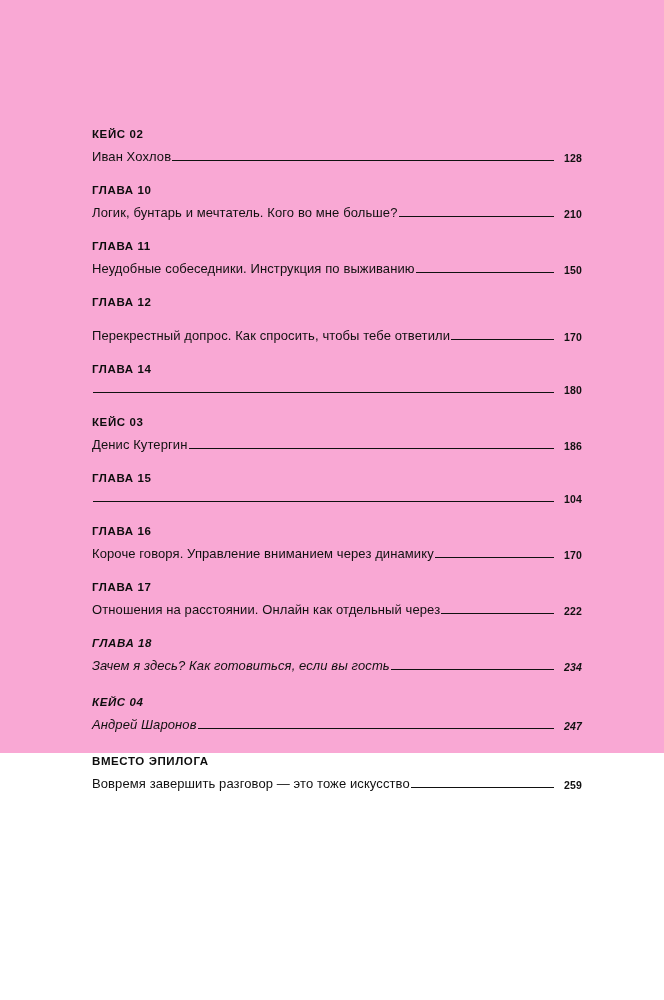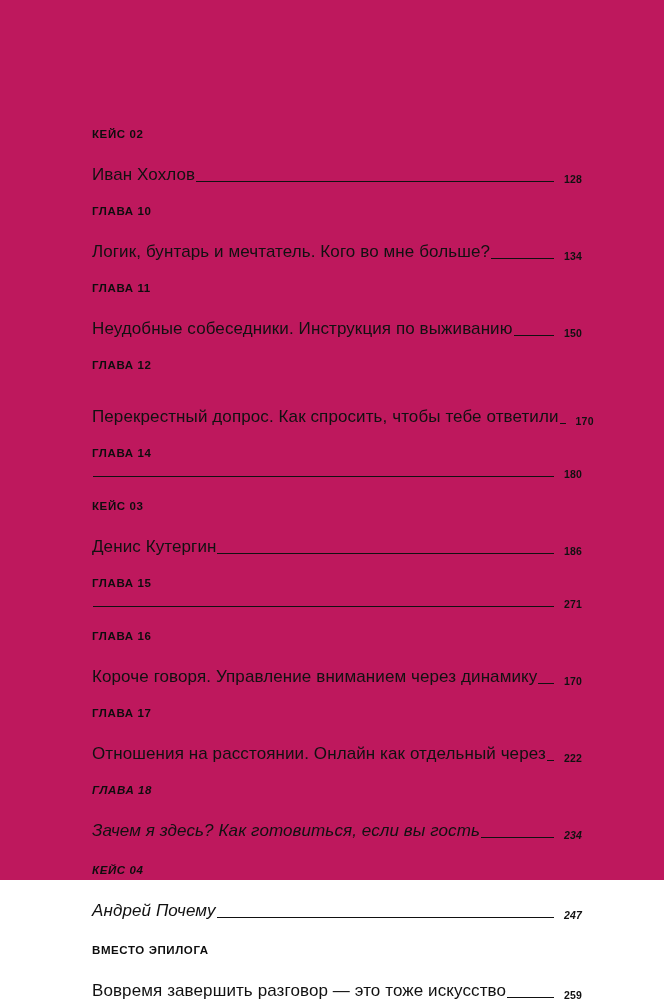--- a/index.html
+++ b/index.html
@@ -10,22 +10,22 @@
   body {
     width: 664px;
     height: 1000px;
     font-family: "Liberation Sans", sans-serif;
     color: #111111;
     overflow: hidden;
   }
   .page {
     position: relative;
     width: 664px;
-    height: 880px;
-    background: #be185d;
+    height: 753px;
+    background: #f9a8d4;
     box-sizing: border-box;
   }
   .toc {
     position: absolute;
     left: 92px;
     top: 128px;
     width: 490px;
   }
   .entry {
     margin-bottom: 20px;
@@ -37,25 +37,24 @@
     color: #0d0d0d;
     margin-bottom: 9px;
     text-transform: uppercase;
   }
   .entry-row {
     display: flex;
     align-items: flex-end;
     width: 100%;
   }
   .entry-title {
-    font-size: 17px;
+    font-size: 13px;
     color: #111111;
     white-space: nowrap;
     letter-spacing: 0.1px;
-    margin-top: 16px;
   }
   .leader {
     flex: 1 1 auto;
     height: 1px;
     background: #111111;
     margin: 0 0 3px 1px;
     min-width: 6px;
   }
   .entry-page {
     font-size: 10.5px;
@@ -84,21 +83,21 @@
         <span class="leader"></span>
         <span class="entry-page">128</span>
       </div>
     </div>
 
     <div class="entry">
       <div class="entry-head">ГЛАВА 10</div>
       <div class="entry-row">
         <span class="entry-title">Логик, бунтарь и мечтатель. Кого во мне больше?</span>
         <span class="leader"></span>
-        <span class="entry-page">134</span>
+        <span class="entry-page">210</span>
       </div>
     </div>
 
     <div class="entry">
       <div class="entry-head">ГЛАВА 11</div>
       <div class="entry-row">
         <span class="entry-title">Неудобные собеседники. Инструкция по выживанию</span>
         <span class="leader"></span>
         <span class="entry-page">150</span>
       </div>
@@ -130,21 +129,21 @@
         <span class="entry-title">Денис Кутергин</span>
         <span class="leader"></span>
         <span class="entry-page">186</span>
       </div>
     </div>
 
     <div class="entry">
       <div class="entry-head">ГЛАВА 15</div>
       <div class="entry-row">
         <span class="leader"></span>
-        <span class="entry-page">271</span>
+        <span class="entry-page">104</span>
       </div>
     </div>
 
     <div class="entry">
       <div class="entry-head">ГЛАВА 16</div>
       <div class="entry-row">
         <span class="entry-title">Короче говоря. Управление вниманием через динамику</span>
         <span class="leader"></span>
         <span class="entry-page">170</span>
       </div>
@@ -164,21 +163,21 @@
       <div class="entry-row">
         <span class="entry-title">Зачем я здесь? Как готовиться, если вы гость</span>
         <span class="leader"></span>
         <span class="entry-page">234</span>
       </div>
     </div>
 
     <div class="entry gap-lg">
       <div class="entry-head">КЕЙС 04</div>
       <div class="entry-row">
-        <span class="entry-title">Андрей Почему</span>
+        <span class="entry-title">Андрей Шаронов</span>
         <span class="leader"></span>
         <span class="entry-page">247</span>
       </div>
     </div>
 
     <div class="entry">
       <div class="entry-head">ВМЕСТО ЭПИЛОГА</div>
       <div class="entry-row">
         <span class="entry-title">Вовремя завершить разговор — это тоже искусство</span>
         <span class="leader"></span>

